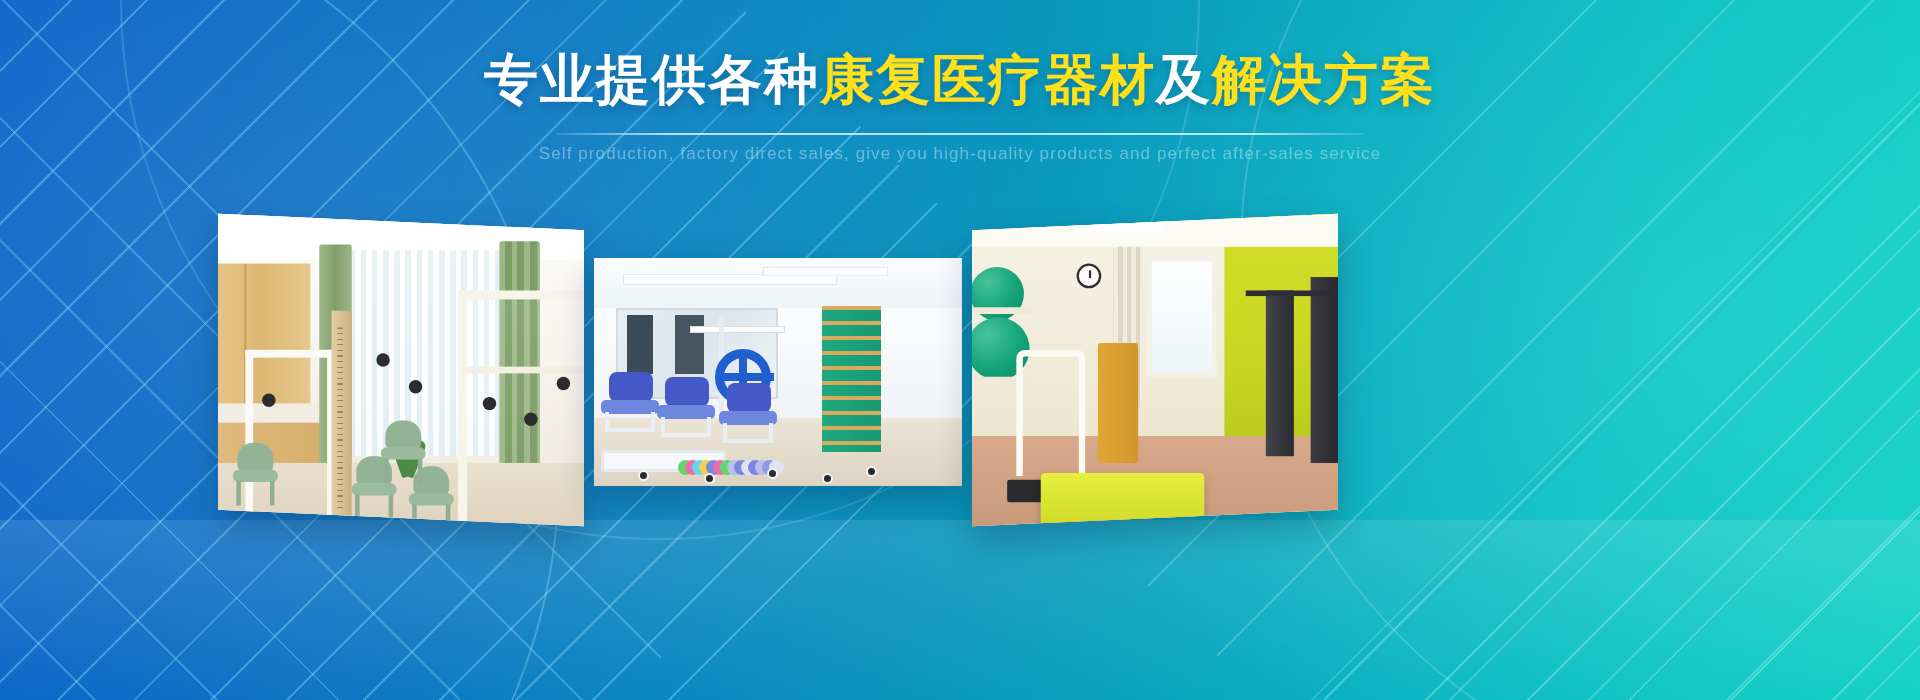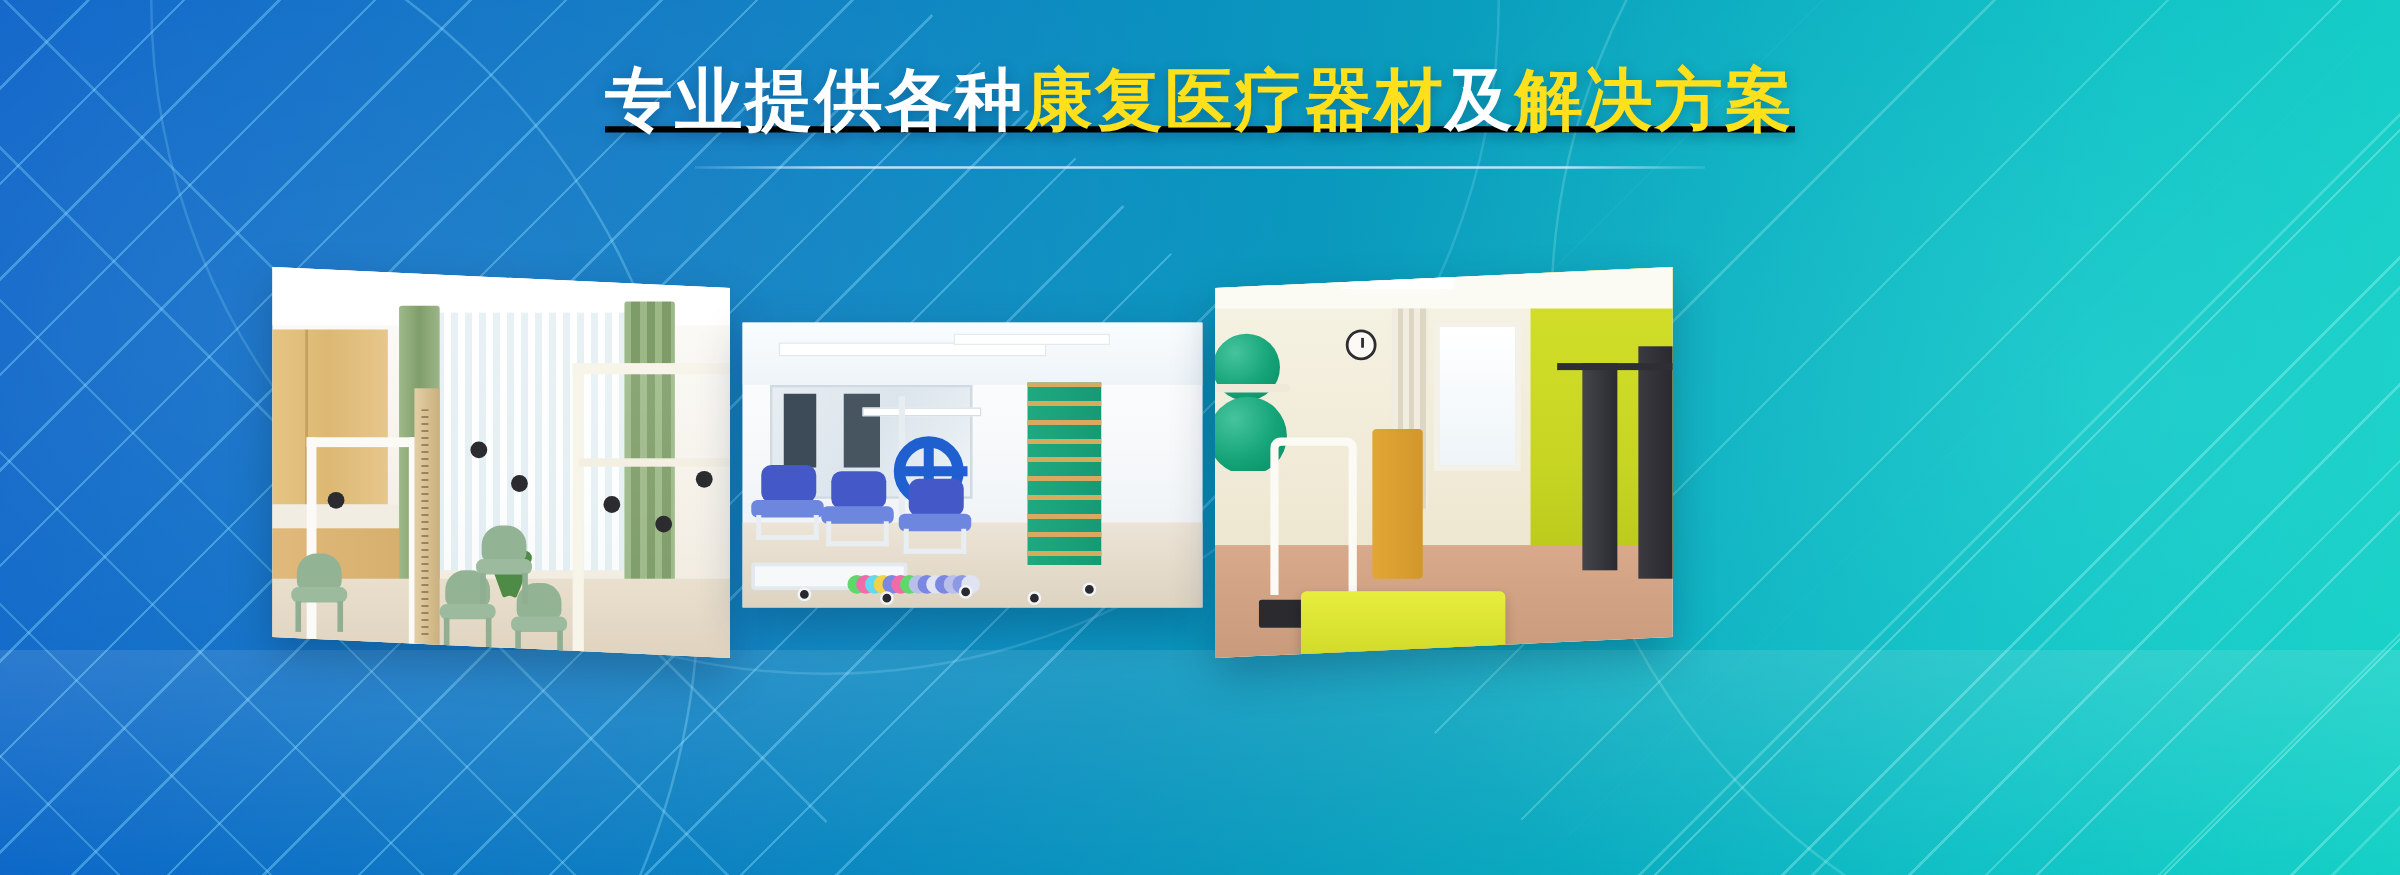--- a/index.html
+++ b/index.html
@@ -105,21 +105,21 @@
   
   .reflect{
     position:absolute; left:0; right:0; bottom:0; height:180px;
     background:linear-gradient(to bottom, rgba(255,255,255,.10), rgba(255,255,255,0));
     pointer-events:none;
   }
 
   
   .textblock{
     position:absolute; left:0; right:0; top:52px;
-    text-align:center; z-index:6;text-decoration:underline;
+    text-align:center; z-index:6;
   }
   .headline{
     font-size:54px; font-weight:bold; letter-spacing:2px;
     line-height:1.05; white-space:nowrap;
     font-family:"DejaVu Sans","Liberation Sans",sans-serif;
     text-shadow:0 3px 10px rgba(0,40,80,.30);
   }
   .headline .w{ color:#ffffff; }
   .headline .y{ color:#ffe01b; }
 
@@ -298,20 +298,21 @@
   <div class="reflect"></div>
 
   <div class="textblock">
 
     <div class="headline">
       <span class="w">专业提供各种</span><span class="y">康复医疗器材</span><span class="w">及</span><span class="y">解决方案</span>
     </div>
 
     <div class="divider"></div>
 
+    <div class="subtitle-en">Self production, factory direct sales, give you high-quality products and perfect after-sales service</div>
   </div>
 
   <div class="photos">
 
     <div class="panel" id="panel-1">
       <div class="scene">
         <div class="s1-wall"></div>
         <div class="s1-ceiling"></div>
         <div class="s1-cabinet"></div>
         <div class="s1-counter"></div>

